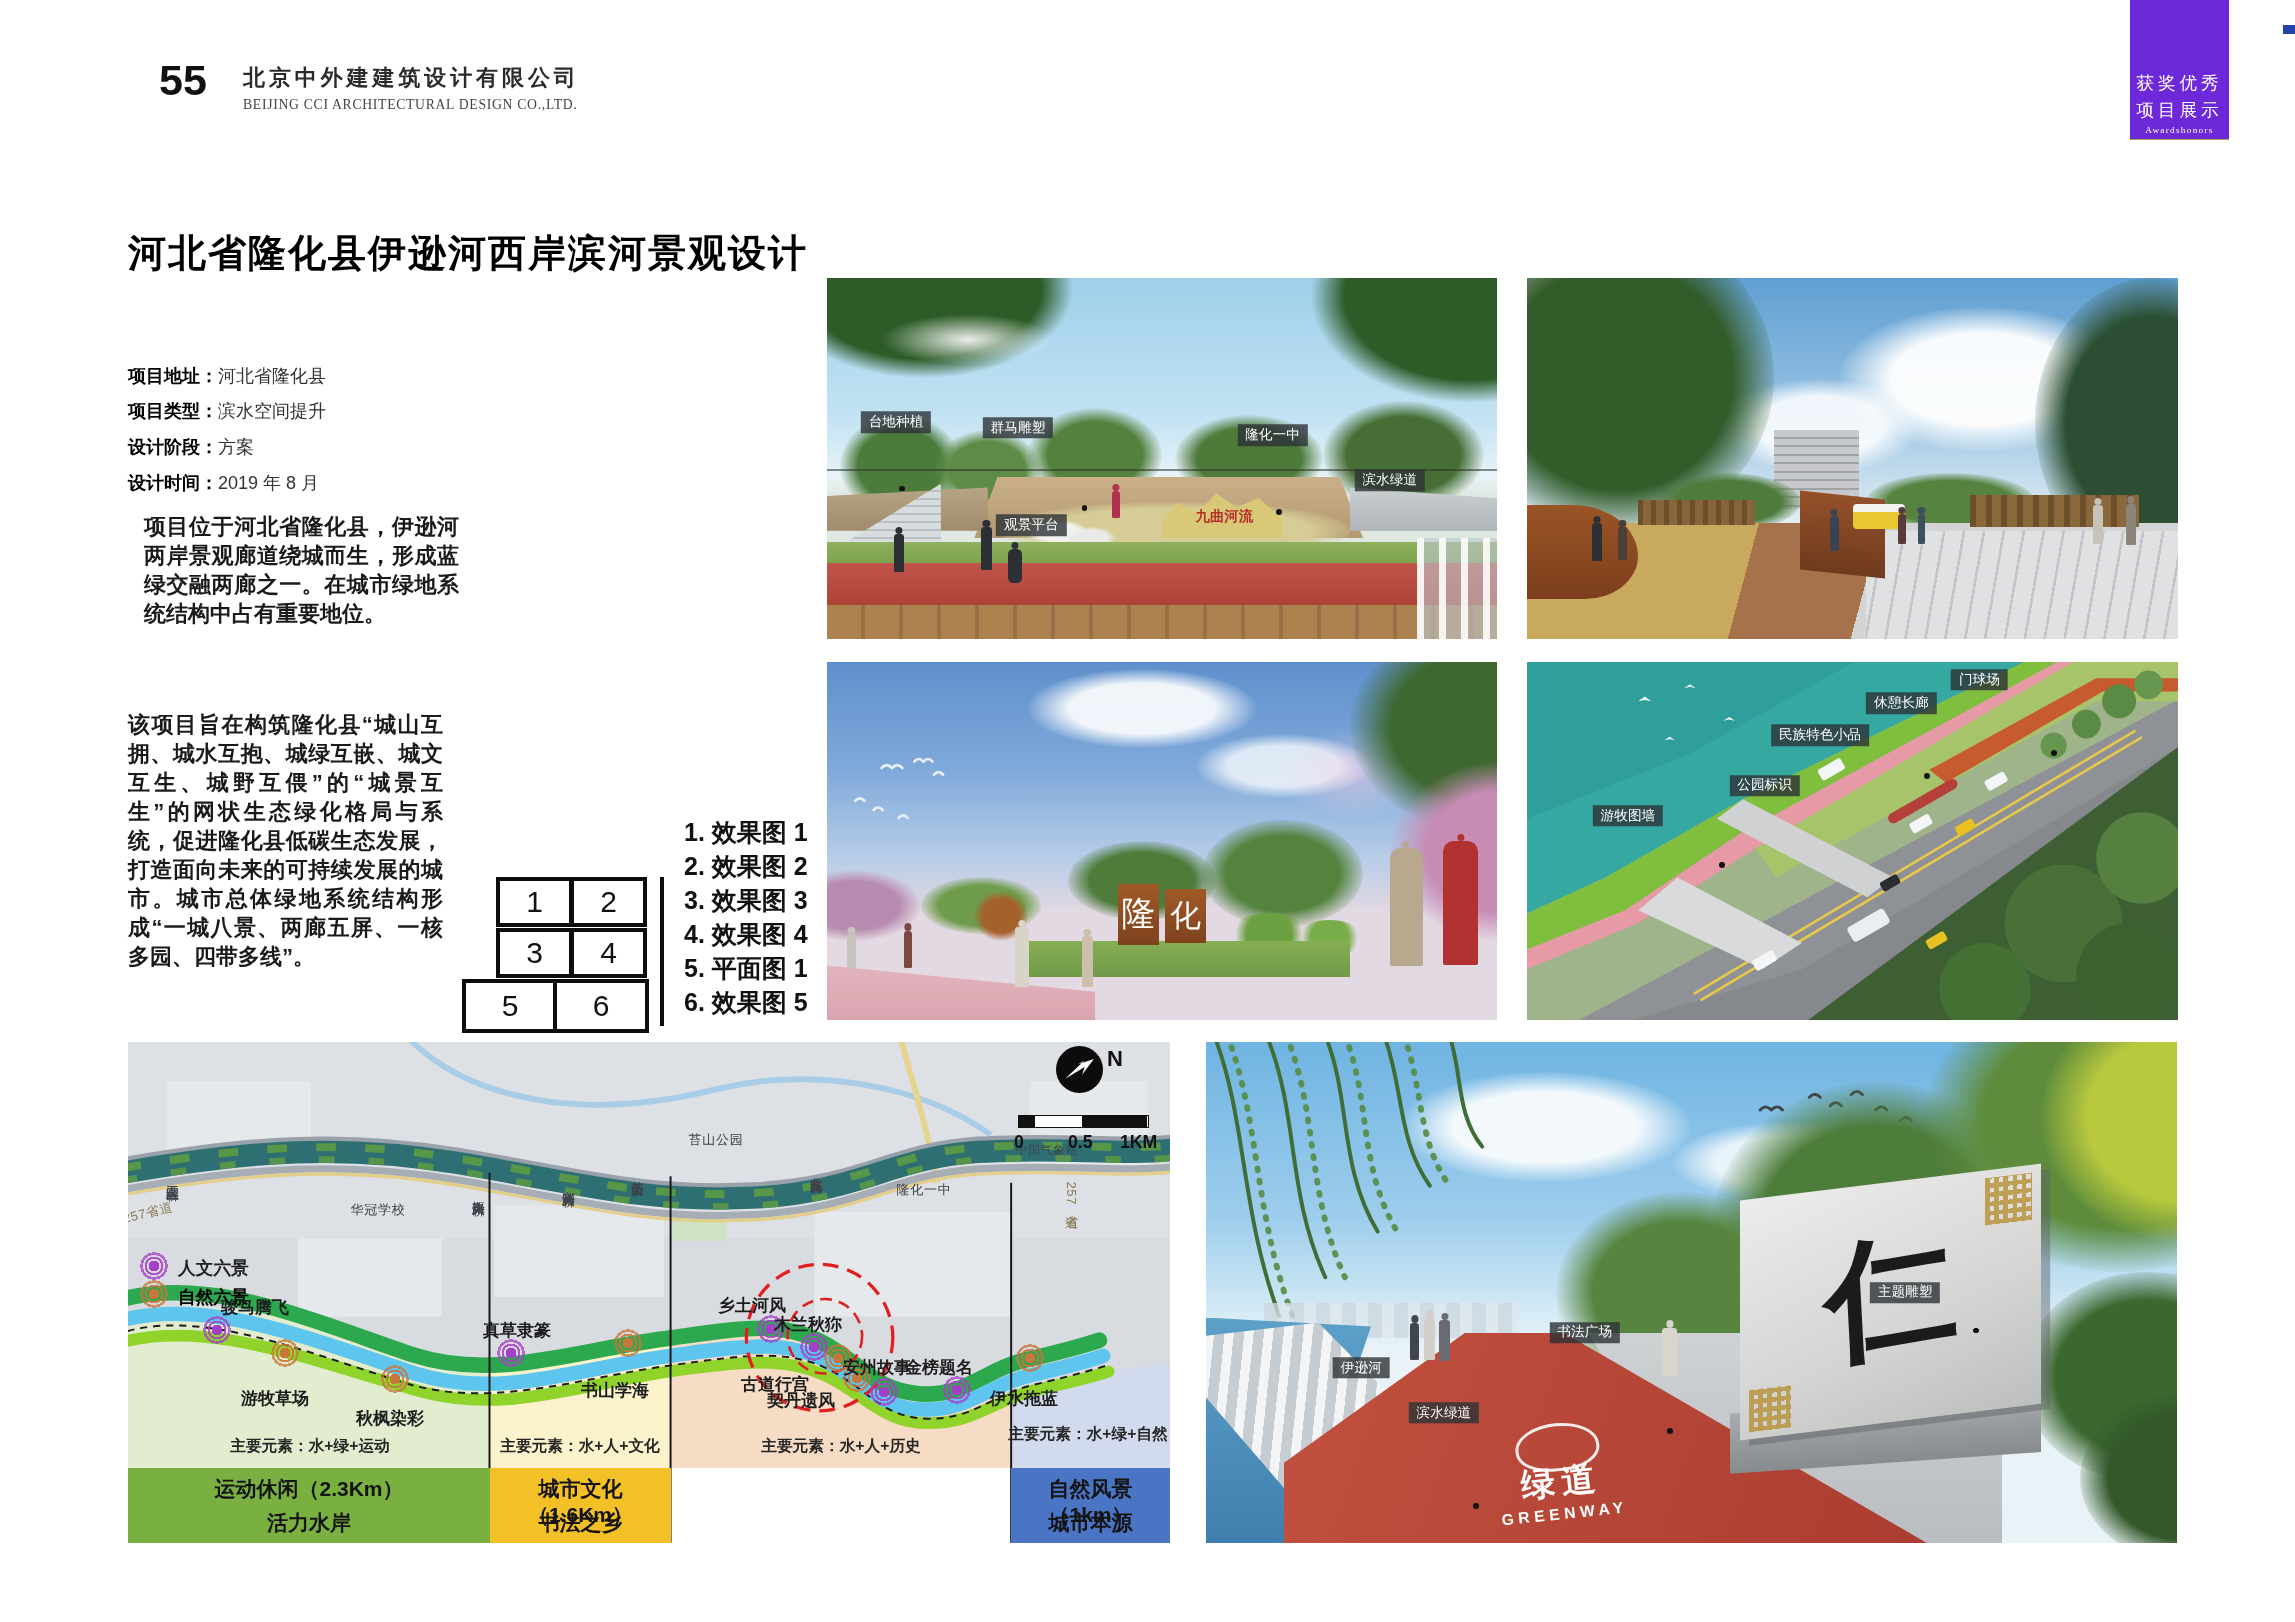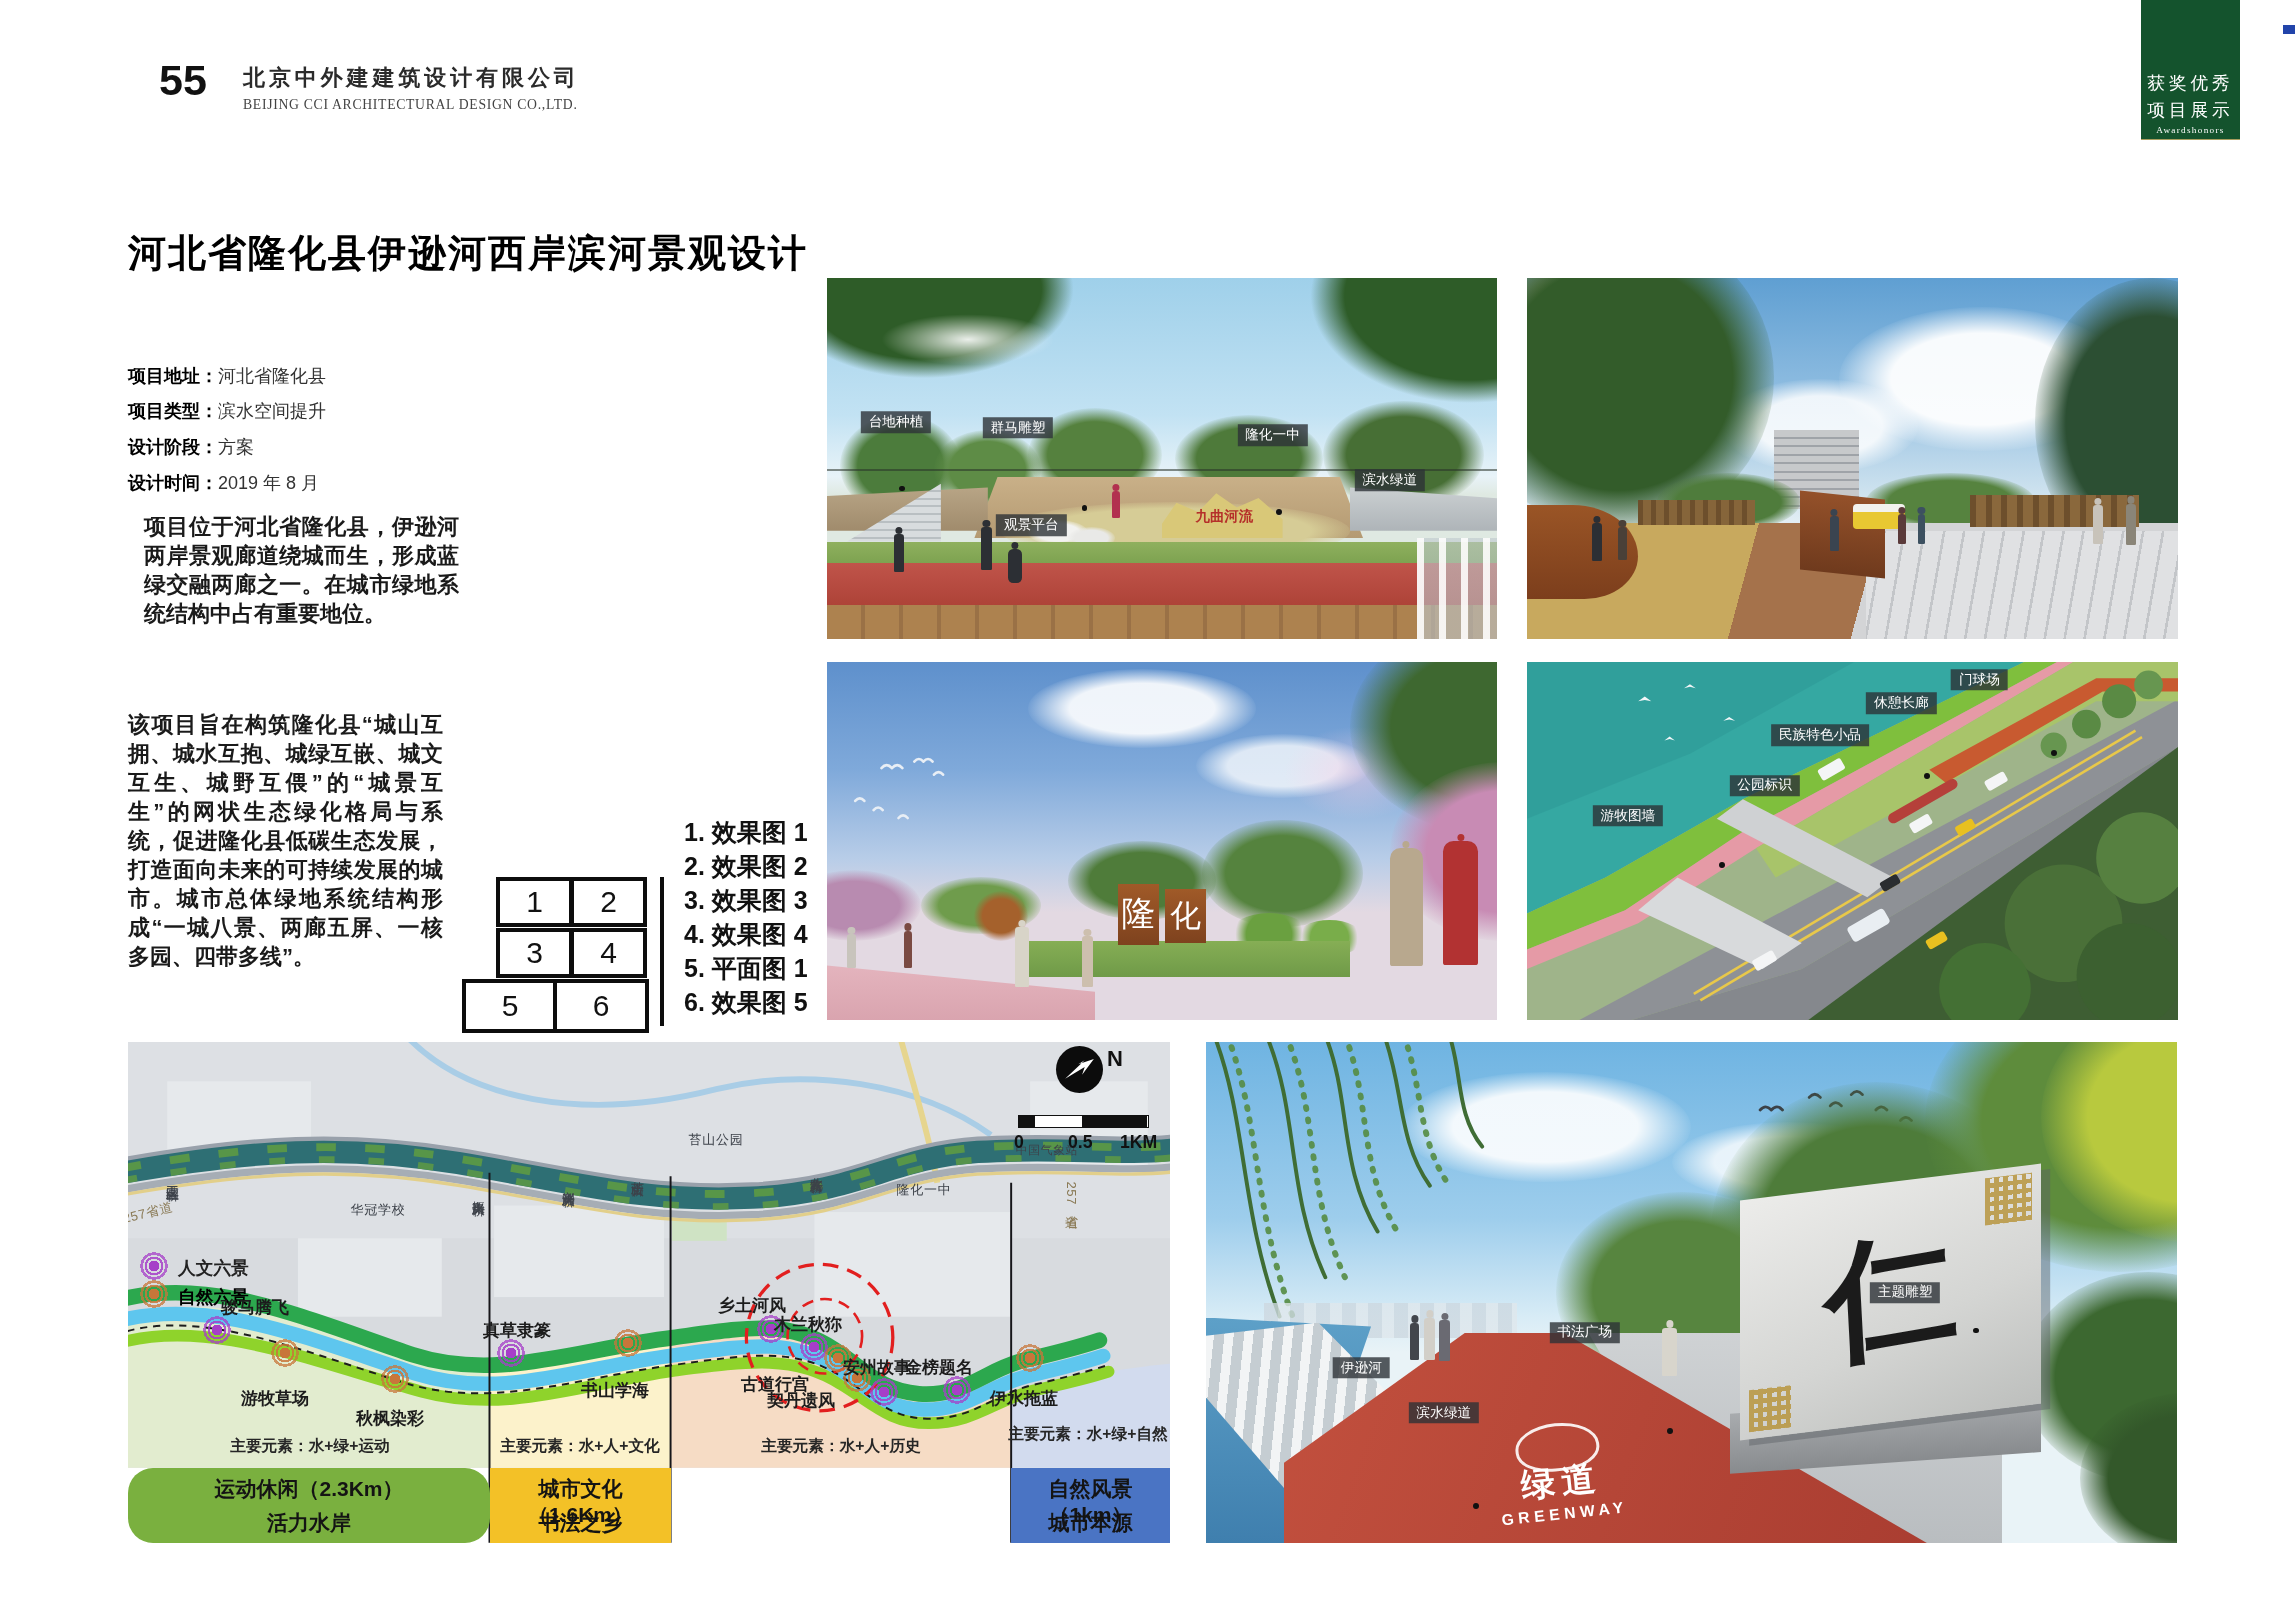--- a/index.html
+++ b/index.html
@@ -38,22 +38,22 @@
 </style>
 </head>
 <body>
 
 <div class="abs" style="left:159px;top:56px;font-size:43px;font-weight:700;color:#111;">55</div>
 <div class="abs" style="left:243px;top:63px;">
   <div style="font-size:22px;font-weight:600;color:#2b2b2b;letter-spacing:3.9px;">北京中外建建筑设计有限公司</div>
   <div style="font-family:'Liberation Serif',serif;font-size:13.7px;color:#444;margin-top:3.9px;letter-spacing:0.7px;">BEIJING CCI ARCHITECTURAL DESIGN CO.,LTD.</div>
 </div>
 
-<div class="abs" style="left:2130px;top:0;width:99px;height:139px;background:#14532d;border-bottom:1.3px solid #a99e5f;
-            color:#fff;text-align:center;margin-left:11px;">
+<div class="abs" style="left:2130px;top:0;width:99px;height:139px;background:#6d28d9;border-bottom:1.3px solid #a99e5f;
+            color:#fff;text-align:center;">
   <div style="margin-top:71px;font-size:17.7px;letter-spacing:3.9px;">获奖优秀</div>
   <div style="font-size:17.7px;letter-spacing:3.9px;margin-top:2.6px;">项目展示</div>
   <div style="font-size:9.2px;letter-spacing:1.3px;margin-top:3.3px;font-family:'Liberation Serif',serif;">Awardshonors</div>
 </div>
 <div class="abs" style="left:2283px;top:25px;width:12.4px;height:8.5px;background:#2244aa;"></div>
 
 <div class="abs" style="left:128px;top:228px;font-size:38px;font-weight:800;color:#000;letter-spacing:2px;">河北省隆化县伊逊河西岸滨河景观设计</div>
 
 <div class="info-row" style="top:364px;">
   <b>项目地址：</b><span>河北省隆化县</span>
@@ -251,21 +251,21 @@
   <div class="dot" style="left:29.5%;top:56%;"></div>
   <div class="chip" style="left:69.5%;top:5%;">门球场</div>
   <div class="chip" style="left:57.5%;top:11.5%;">休憩长廊</div>
   <div class="chip" style="left:45%;top:20.5%;">民族特色小品</div>
   <div class="chip" style="left:36.5%;top:34.5%;">公园标识</div>
   <div class="chip" style="left:15.5%;top:43%;">游牧图墙</div>
 </div>
 
 <div class="ph" style="left:128px;top:1042px;width:1042px;height:501px;background:#ffffff;">
 
-  <div class="band" style="left:0;width:362px;background:#7ab03f;border-radius:25px;">
+  <div class="band" style="left:0;width:362px;background:#7ab03f;">
     <div style="top:7.8px;">运动休闲（2.3Km）</div>
     <div style="top:42px;">活力水岸</div>
   </div>
   <div class="band" style="left:362px;width:181px;background:#f3c127;">
     <div style="top:7.8px;">城市文化（1.6Km）</div>
     <div style="top:42px;">书法之乡</div>
   </div>
   <div class="band" style="left:883px;width:159px;background:#4a74c4;">
     <div style="top:7.8px;">自然风景（1km）</div>
     <div style="top:42px;">城市本源</div>

